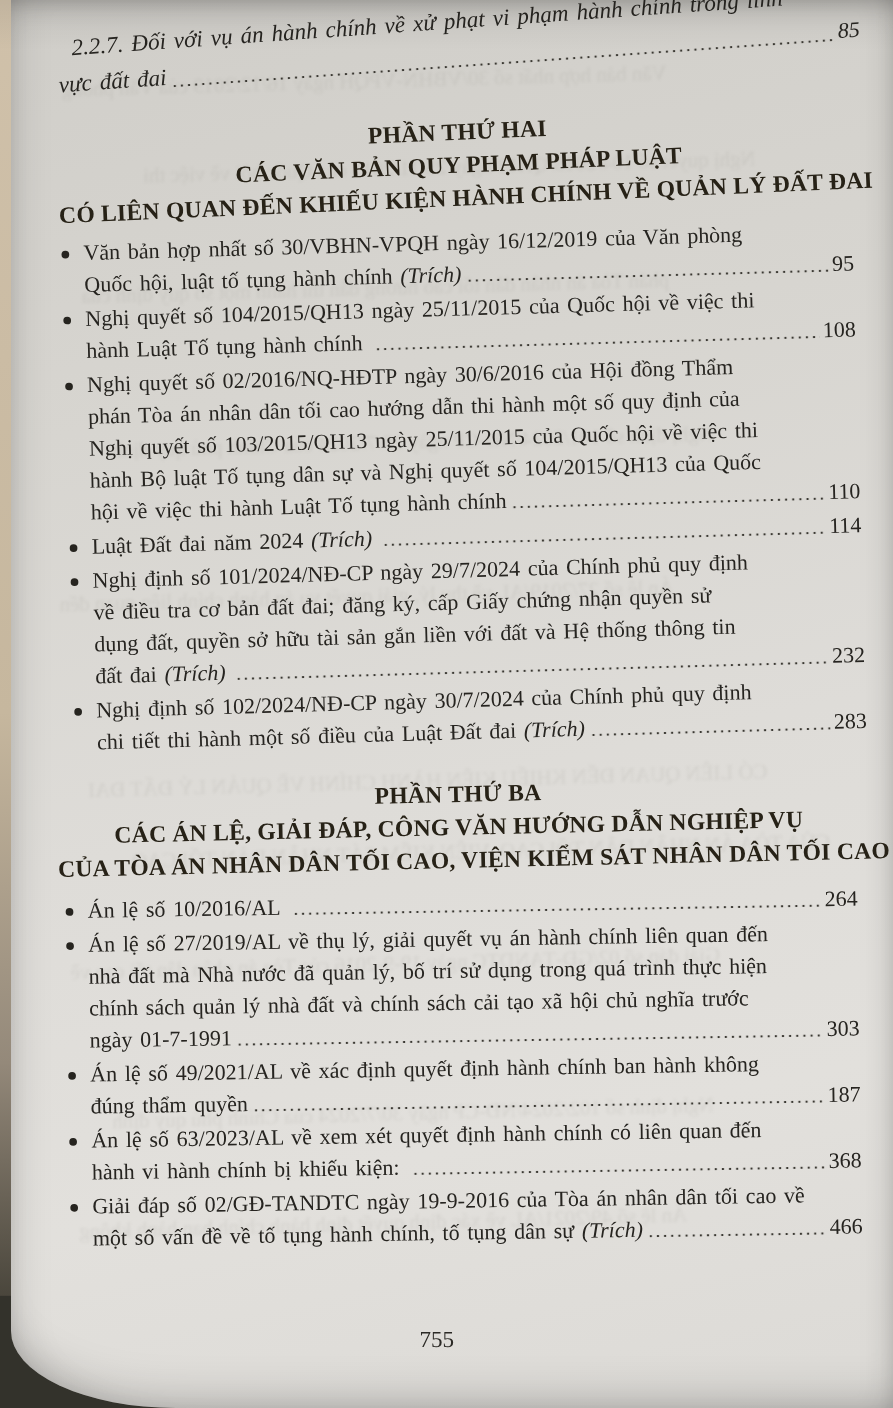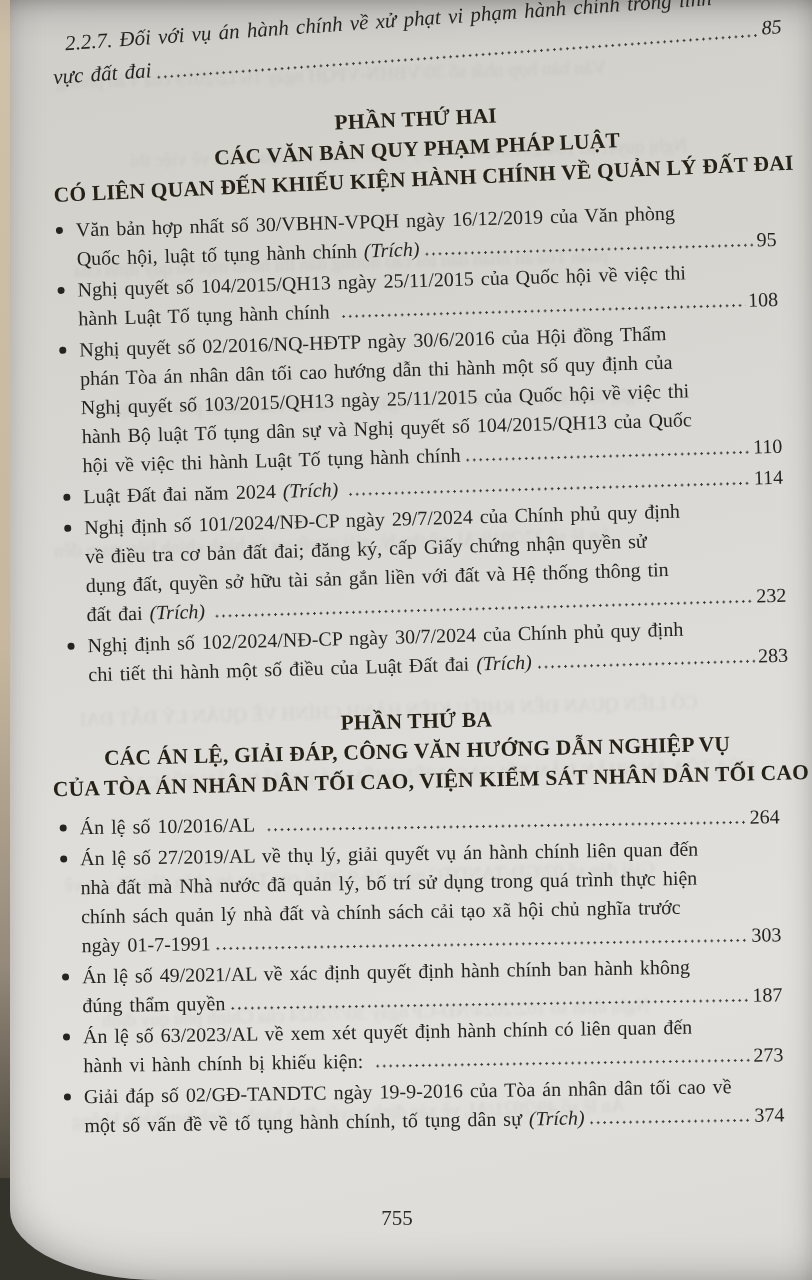--- a/index.html
+++ b/index.html
@@ -238,35 +238,35 @@
           </div>
           <div class="entry">
             <span class="bullet"></span>
             <div class="entry-body">
               <div class="line">
                 <span class="t">Án lệ số 63/2023/AL về xem xét quyết định hành chính có liên quan đến</span>
               </div>
               <div class="line last">
                 <span class="t">hành vi hành chính bị khiếu kiện: </span>
                 <span class="leader"></span>
-                <span class="pg">273</span>
+                <span class="pg">368</span>
               </div>
             </div>
           </div>
           <div class="entry">
             <span class="bullet"></span>
             <div class="entry-body">
               <div class="line">
                 <span class="t">Giải đáp số 02/GĐ-TANDTC ngày 19-9-2016 của Tòa án nhân dân tối cao về</span>
               </div>
               <div class="line last">
                 <span class="t">một số vấn đề về tố tụng hành chính, tố tụng dân sự </span>
                 <em>(Trích)</em>
                 <span class="leader"></span>
-                <span class="pg">374</span>
+                <span class="pg">466</span>
               </div>
             </div>
           </div>
         </div>
     </div>
     <div class="footer">755</div>
   </div>
   <div class="top-shade"></div>
 </div>
 

